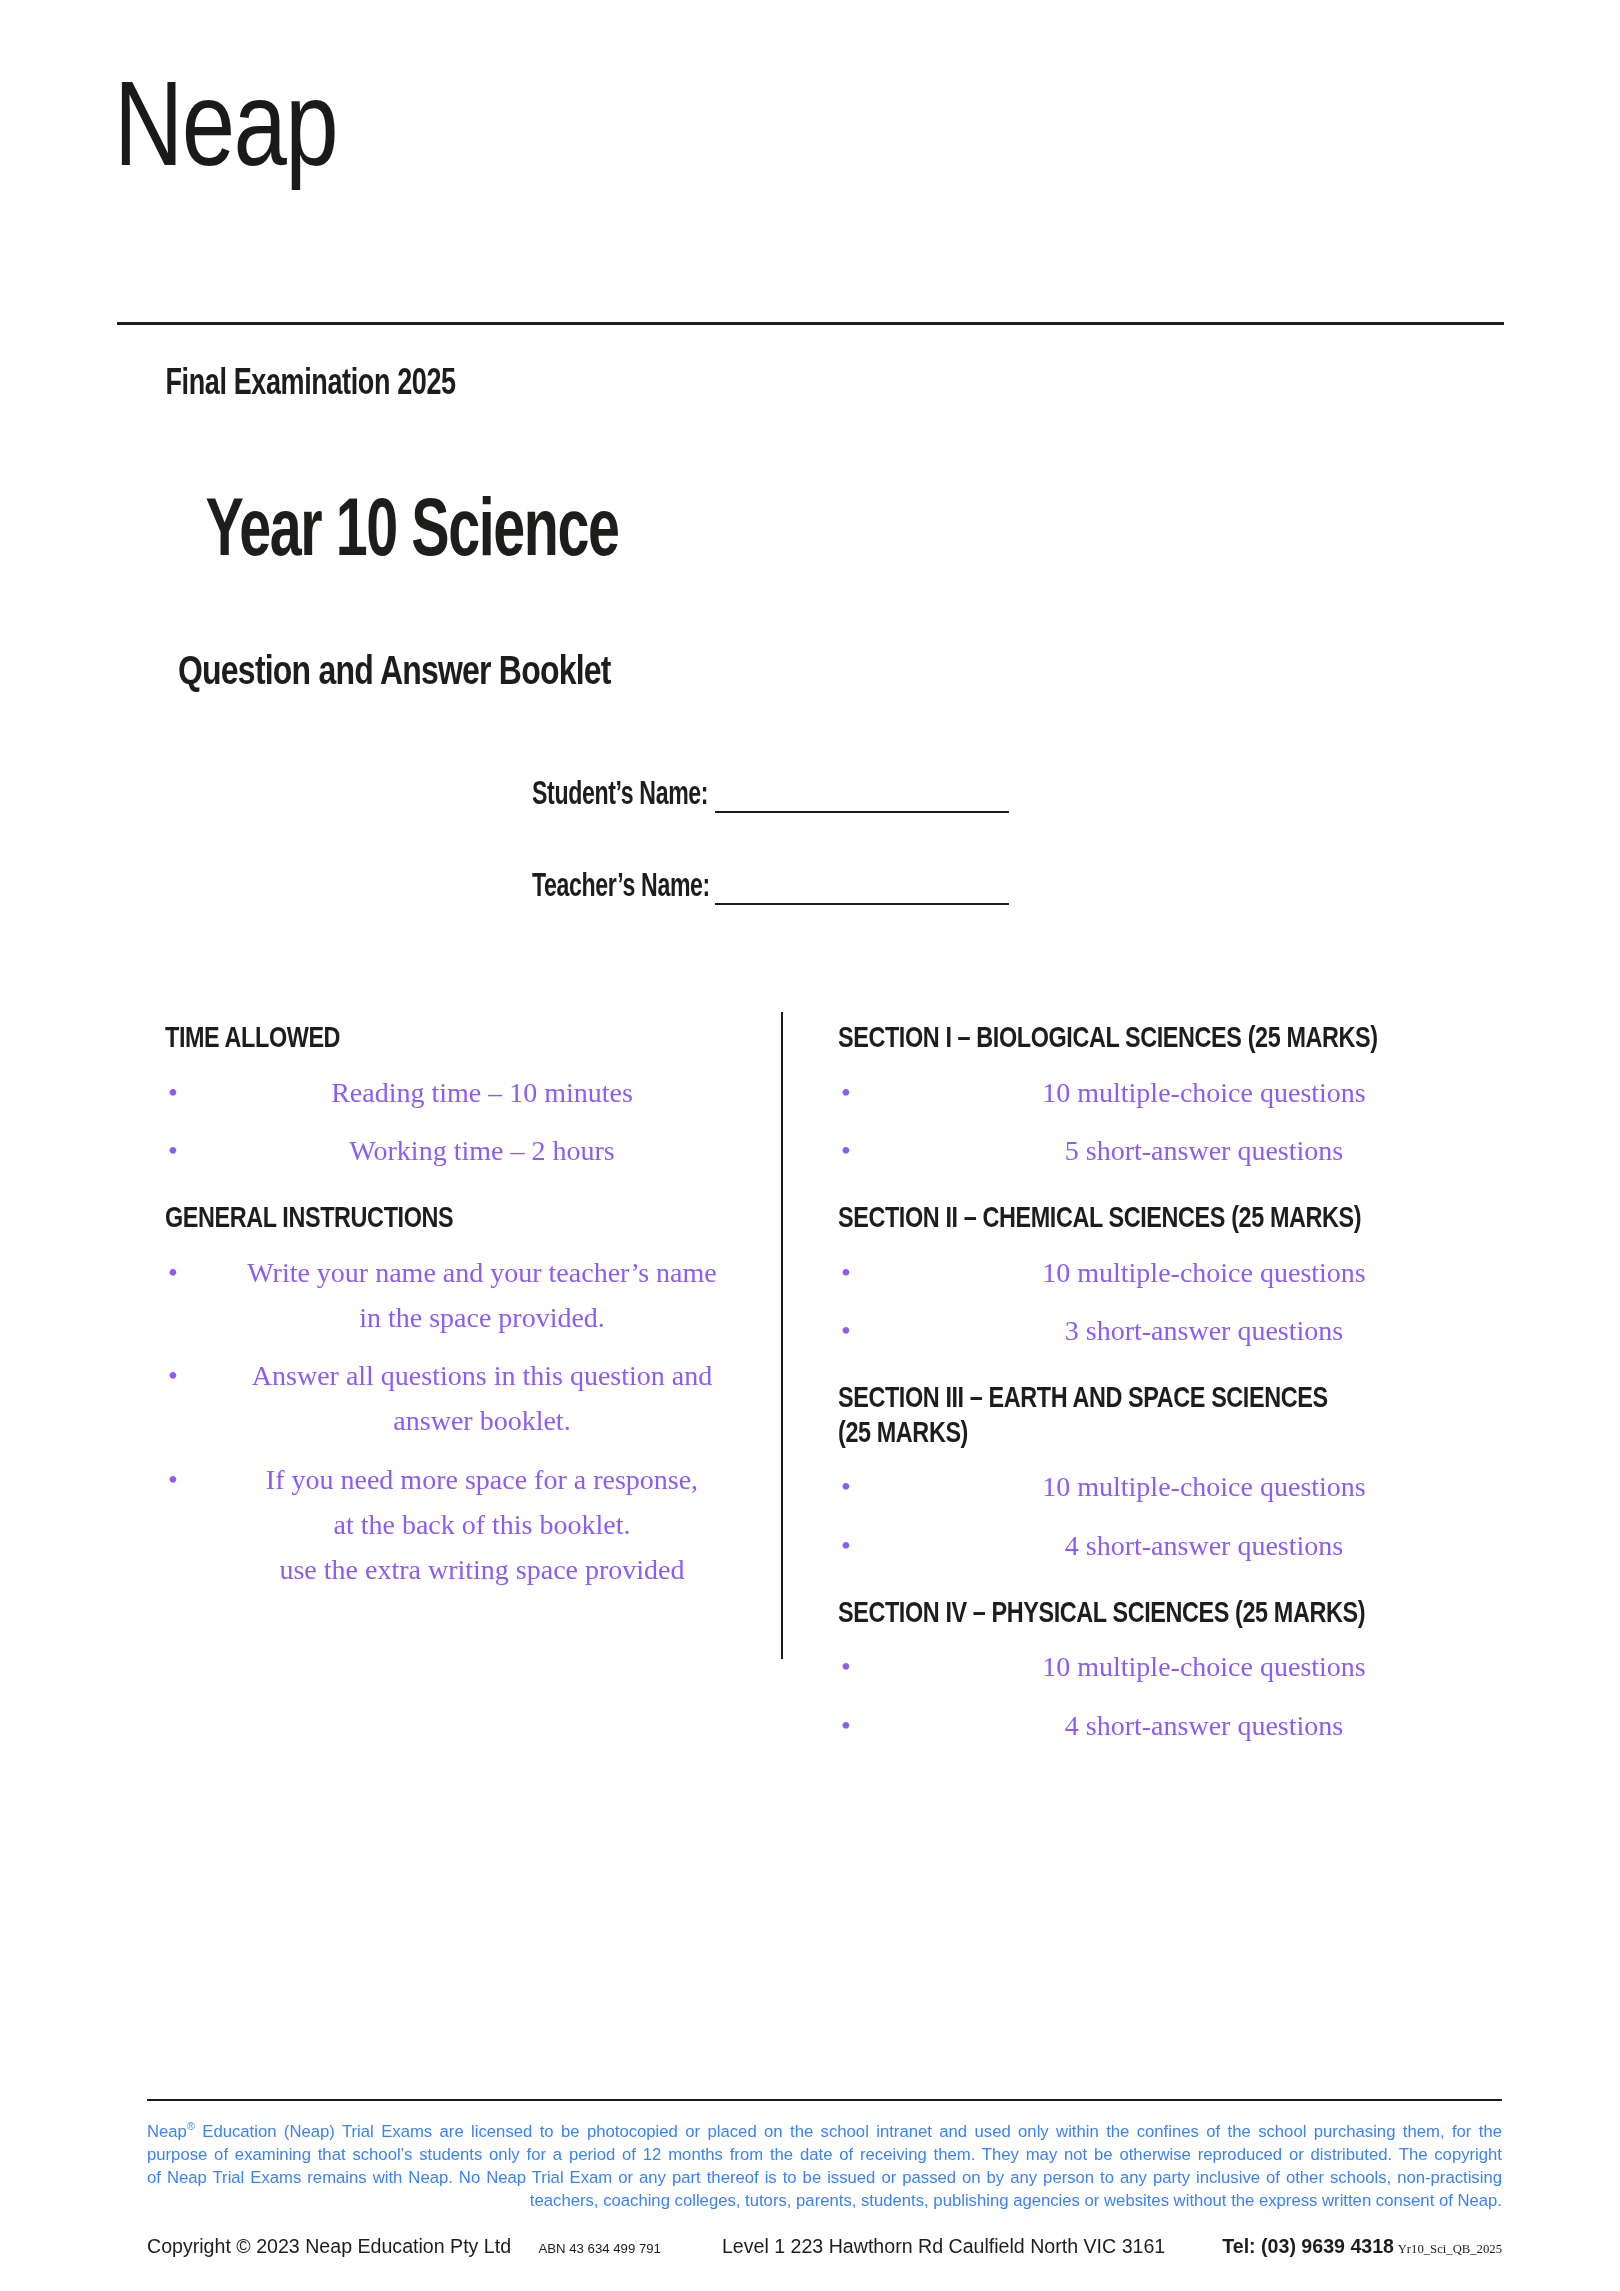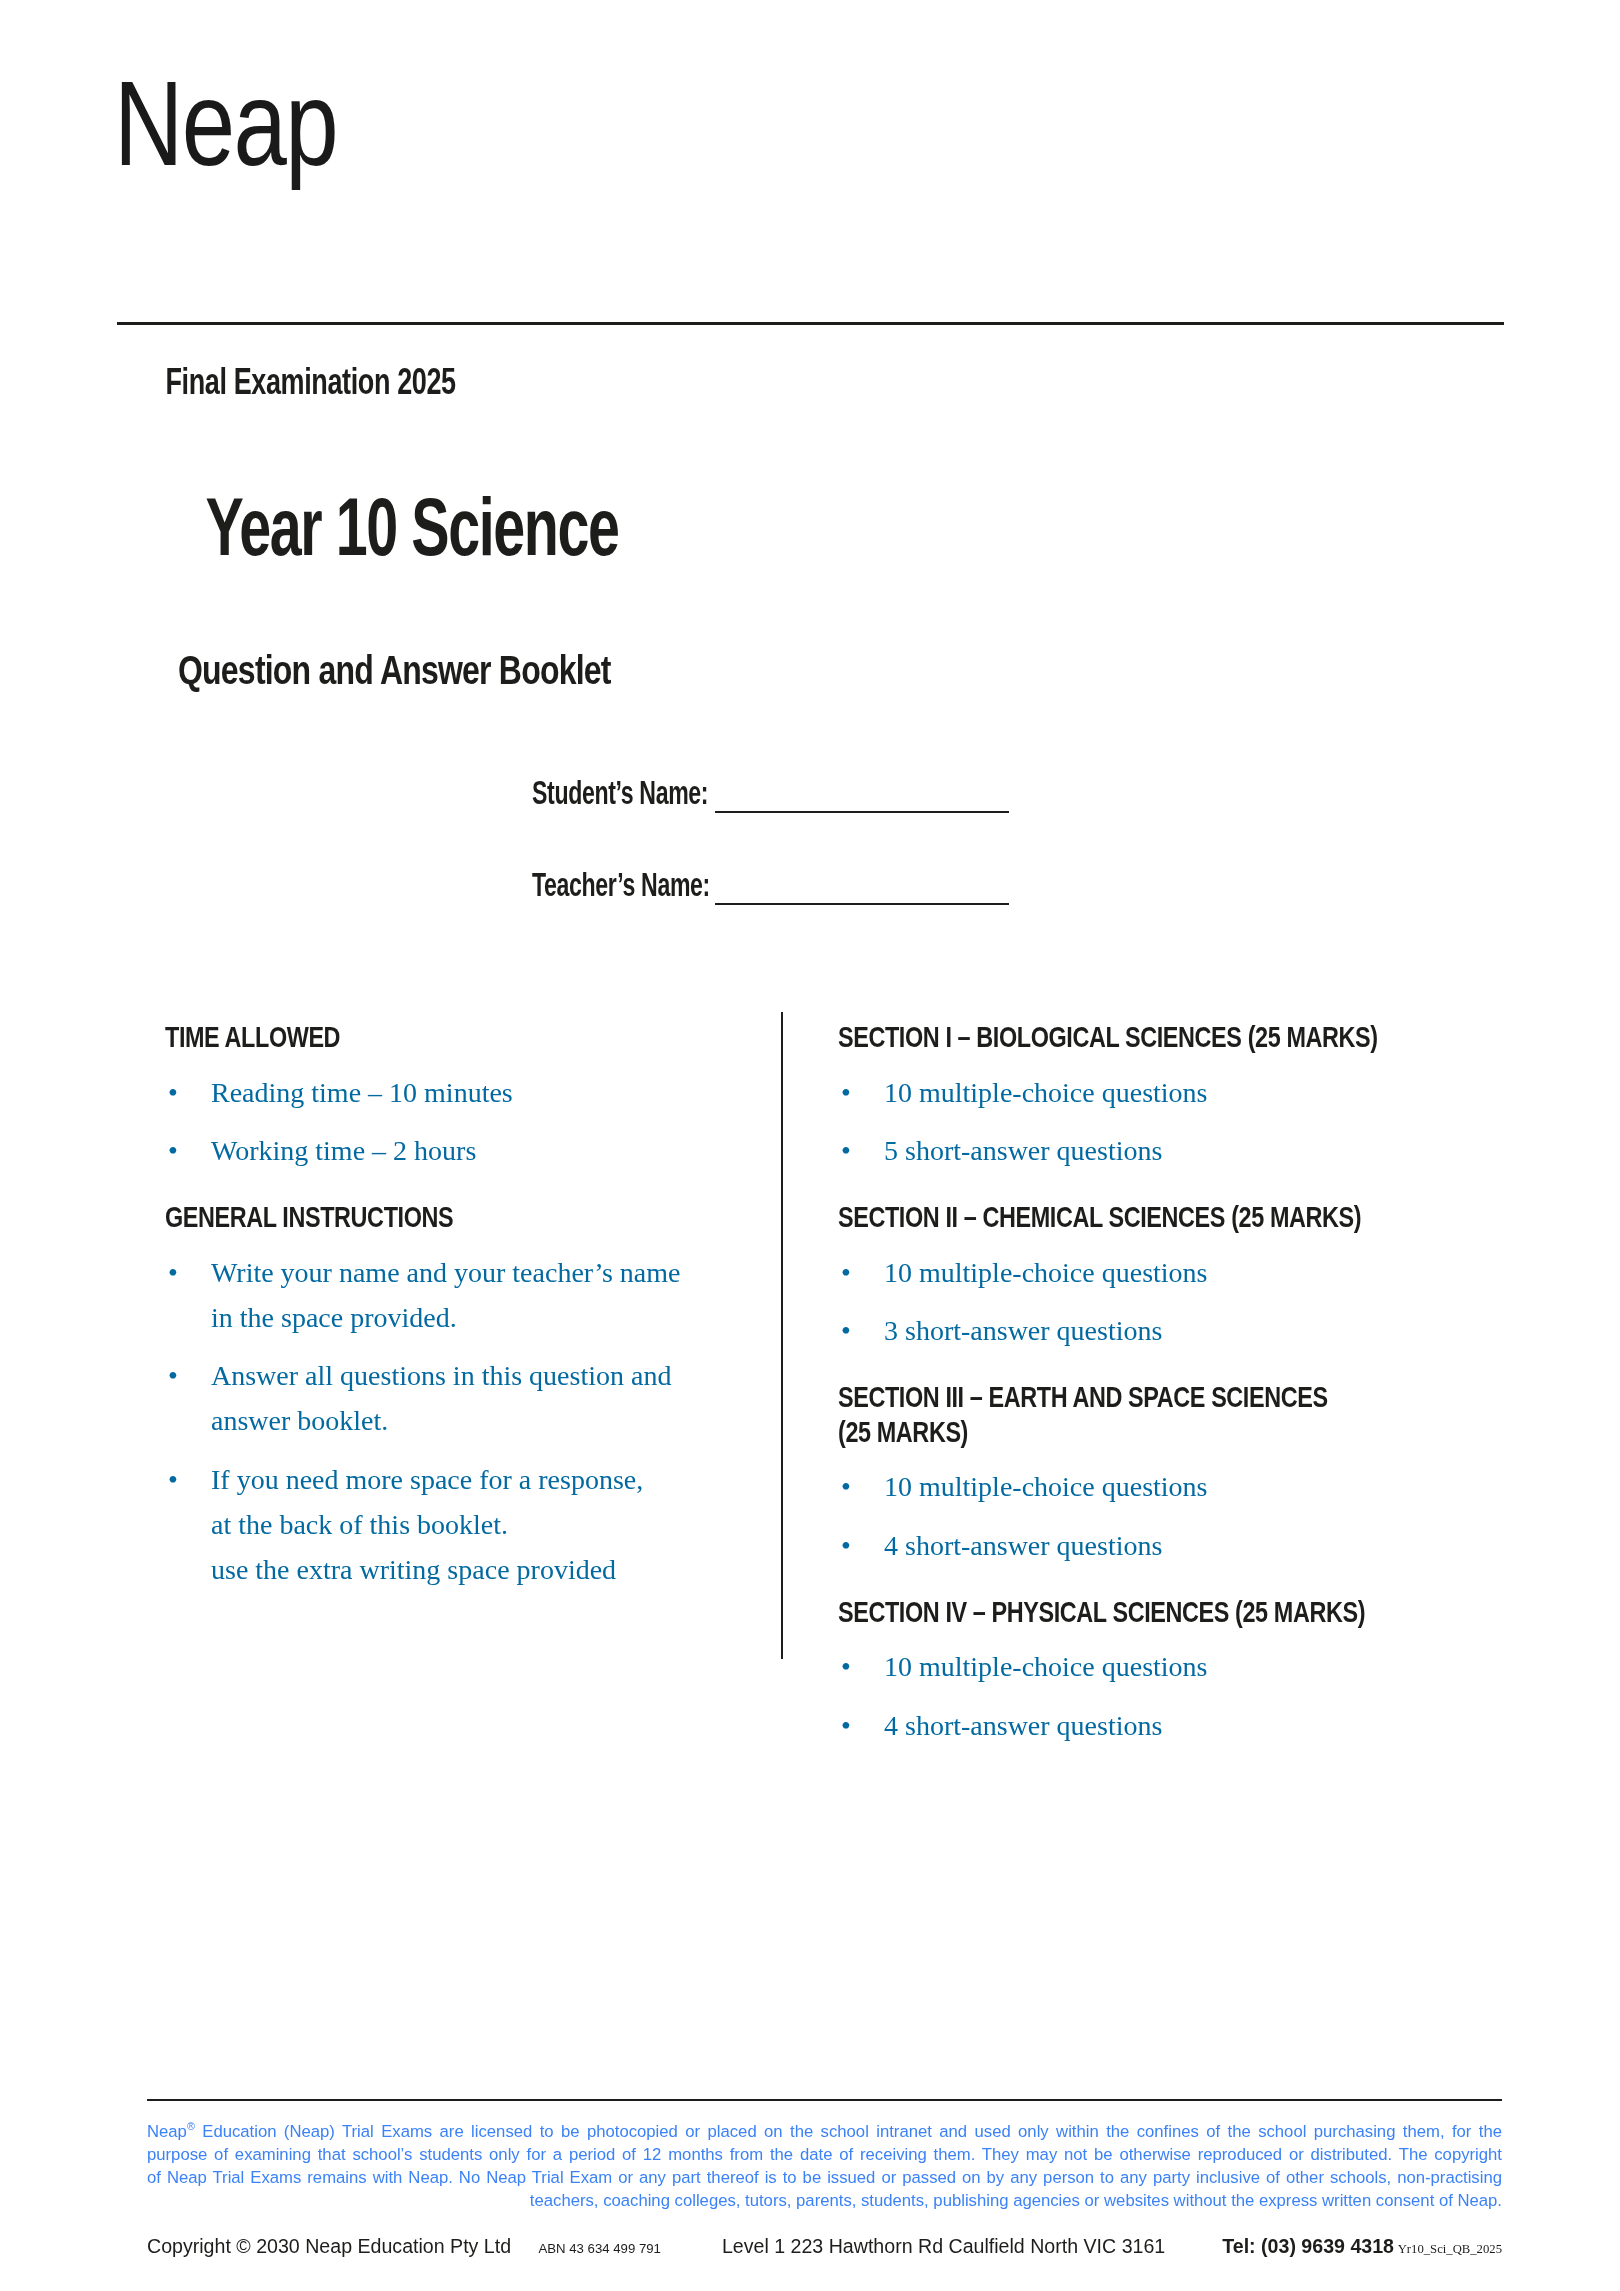--- a/index.html
+++ b/index.html
@@ -36,21 +36,21 @@
   .write-line { position:absolute; left:183px; top:37px; width:294px; height:2px; background:#1d1d1b; }
   
   .col { position:absolute; top:1019px; }
   .col-left { left:165px; width:588px; }
   .col-right { left:838px; width:686px; }
   .blk-heading { font-size:30px; font-weight:bold; letter-spacing:-0.5px; line-height:35px;
     transform:scaleX(0.78); transform-origin:left top; }
   .blk-heading .hline { display:block; white-space:nowrap; }
   ul.dots { list-style:none; margin:15.7px 0 0 46px; }
   ul.dots li { position:relative; font-family:"Liberation Serif", serif; font-size:28px;
-    line-height:45px; margin-bottom:13.7px; color:#0369a1; }
+    line-height:45px; margin-bottom:13.7px; color:#8b5cf6;text-align:center; }
   ul.dots li::before { content:"\2022"; position:absolute; left:-43px; top:0; font-family:"Liberation Serif", serif; }
   ul.dots .bl { display:block; white-space:nowrap; }
   .section-block { margin-top:25.5px; }
   .section-block:first-child { margin-top:0; }
   
   .license { position:absolute; left:147px; top:2120px; width:1355px;
     font-size:16.7px; line-height:23px; color:#3b82f6; }
   .license .jline { text-align:justify; text-align-last:justify; }
   .license .lastline { text-align:right; }
   .license sup { font-size:10.8px; vertical-align:super; line-height:0; }
@@ -191,21 +191,21 @@
   <div class="rule-footer"></div>
 
   <div class="license">
     <div class="jline"><span>Neap</span><sup>®</sup><span> Education (Neap) Trial Exams are licensed to be photocopied or placed on the school intranet and used only within the confines of the school purchasing them, for the</span></div>
     <div class="jline">purpose of examining that school’s students only for a period of 12 months from the date of receiving them. They may not be otherwise reproduced or distributed. The copyright</div>
     <div class="jline">of Neap Trial Exams remains with Neap. No Neap Trial Exam or any part thereof is to be issued or passed on by any person to any party inclusive of other schools, non-practising</div>
     <div class="lastline">teachers, coaching colleges, tutors, parents, students, publishing agencies or websites without the express written consent of Neap.</div>
   </div>
 
   <div class="imprint">
-    <span class="copyright">Copyright © 2030 Neap Education Pty Ltd</span>
+    <span class="copyright">Copyright © 2023 Neap Education Pty Ltd</span>
     <span class="abn">ABN 43 634 499 791</span>
     <span class="addr">Level 1 223 Hawthorn Rd Caulfield North VIC 3161</span>
     <span class="tel">Tel: (03) 9639 4318</span>
     <span class="doc-code">Yr10_Sci_QB_2025</span>
   </div>
 
 </div>
 
 
 </body></html>

